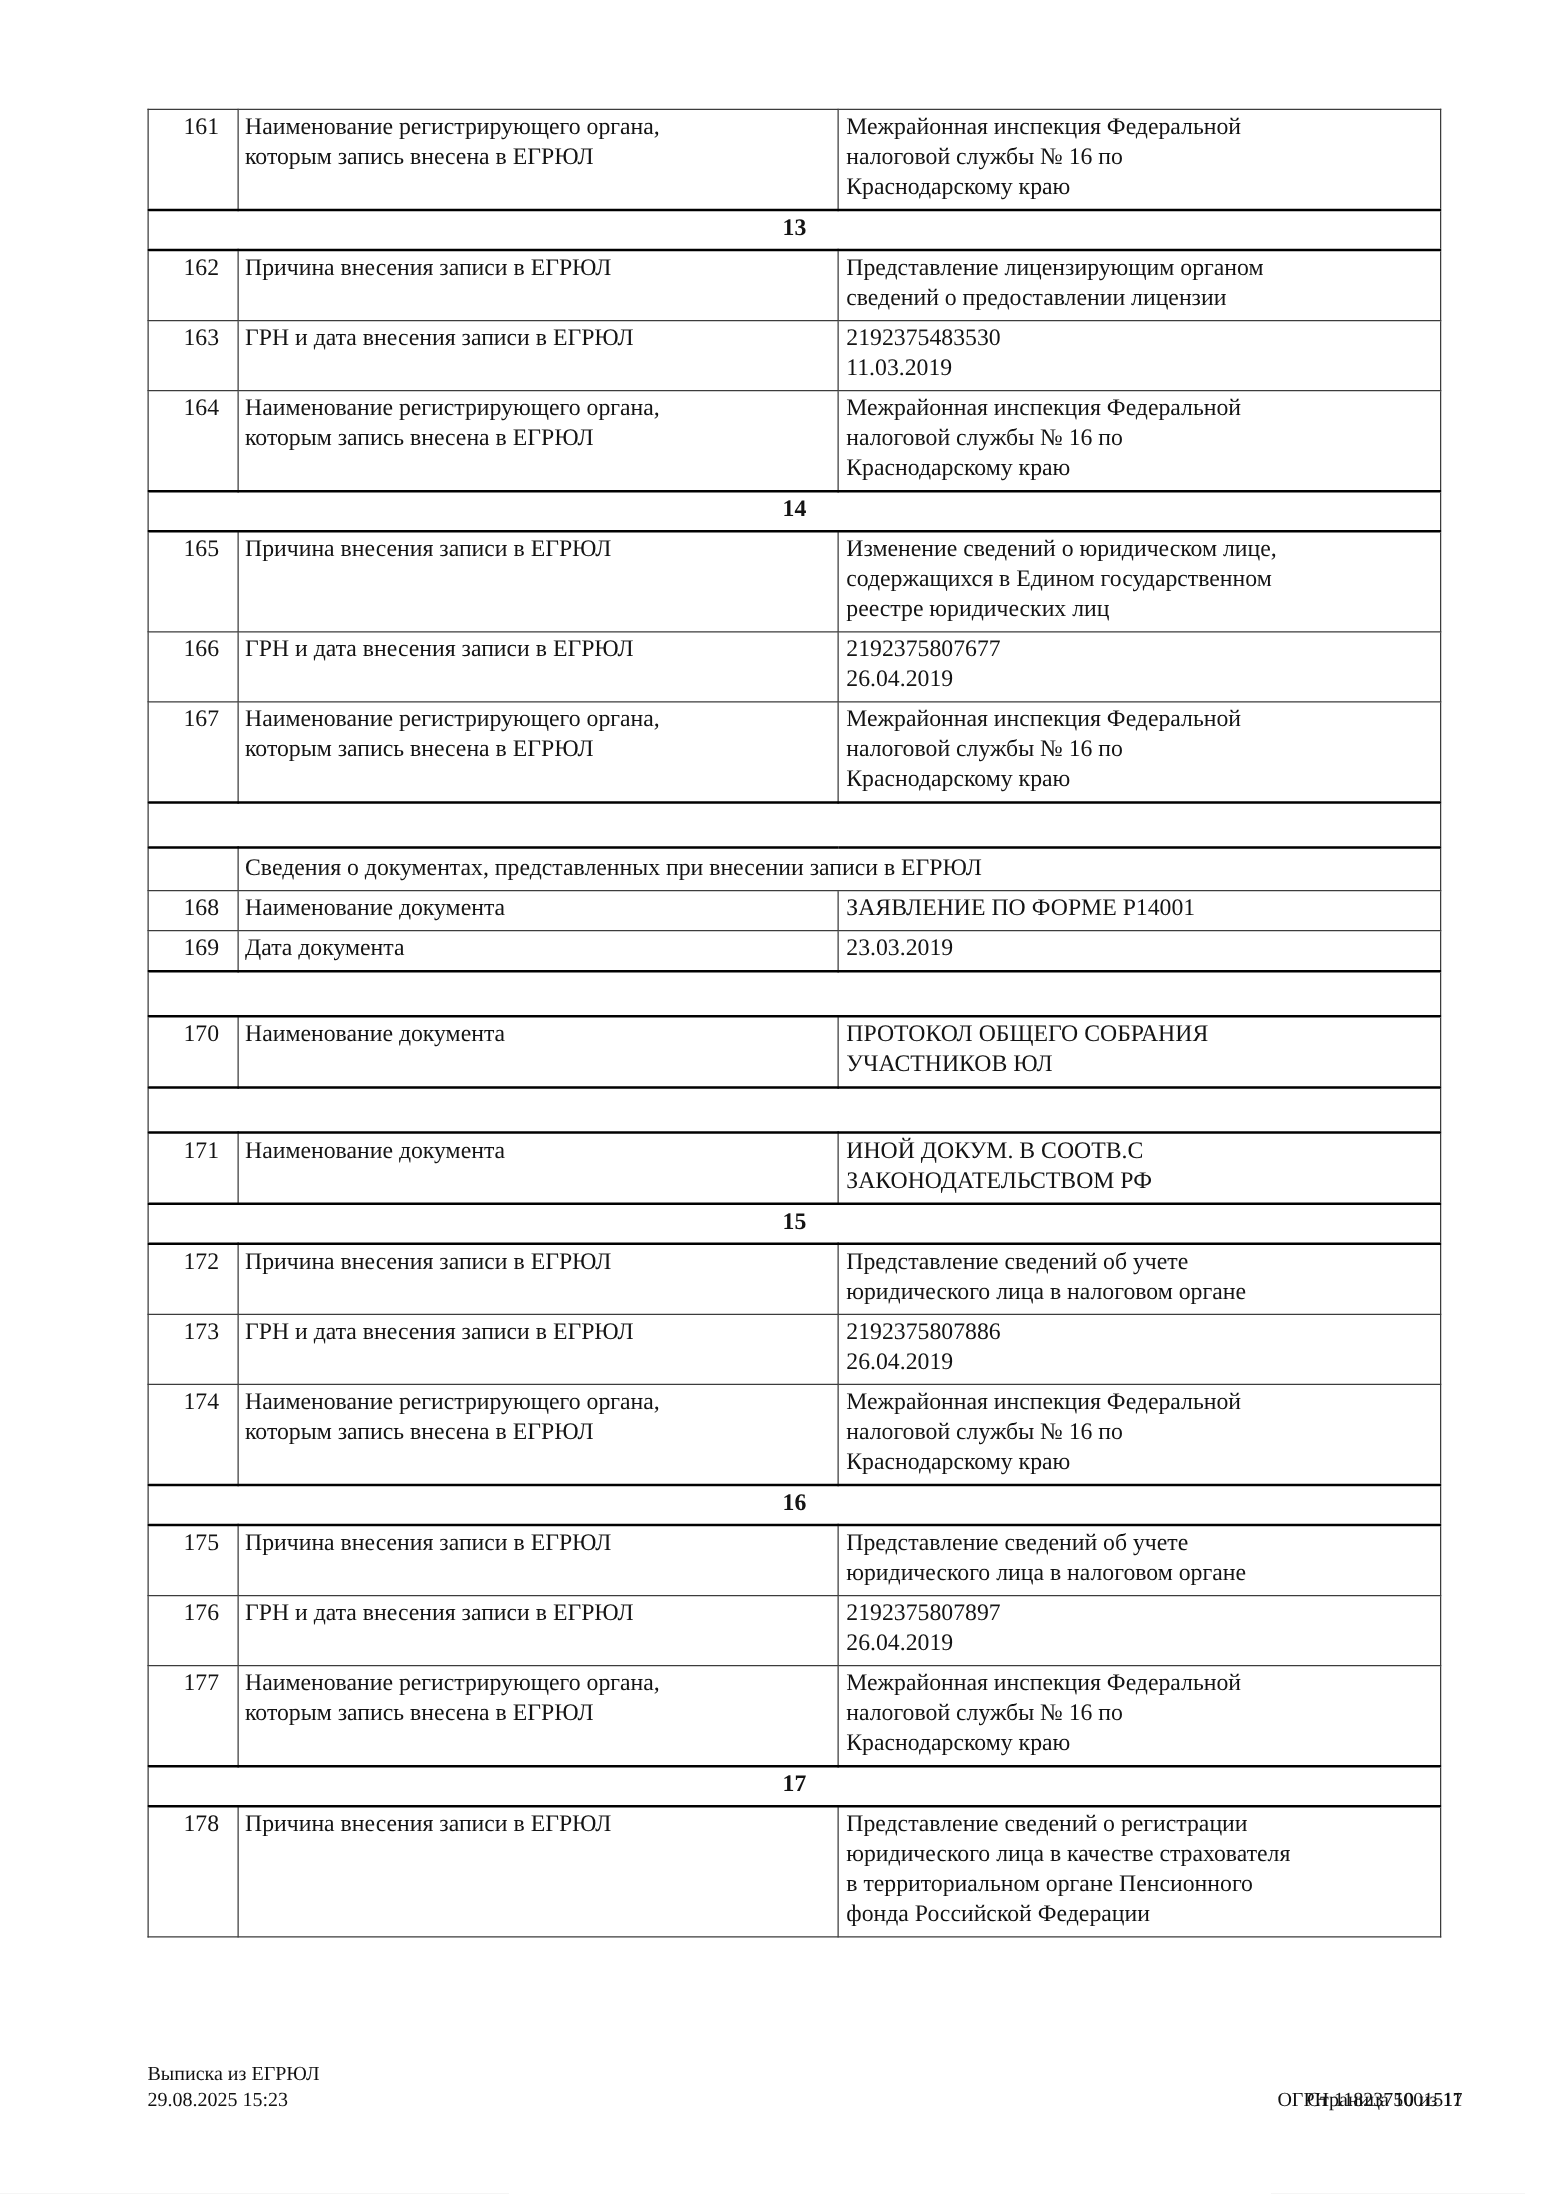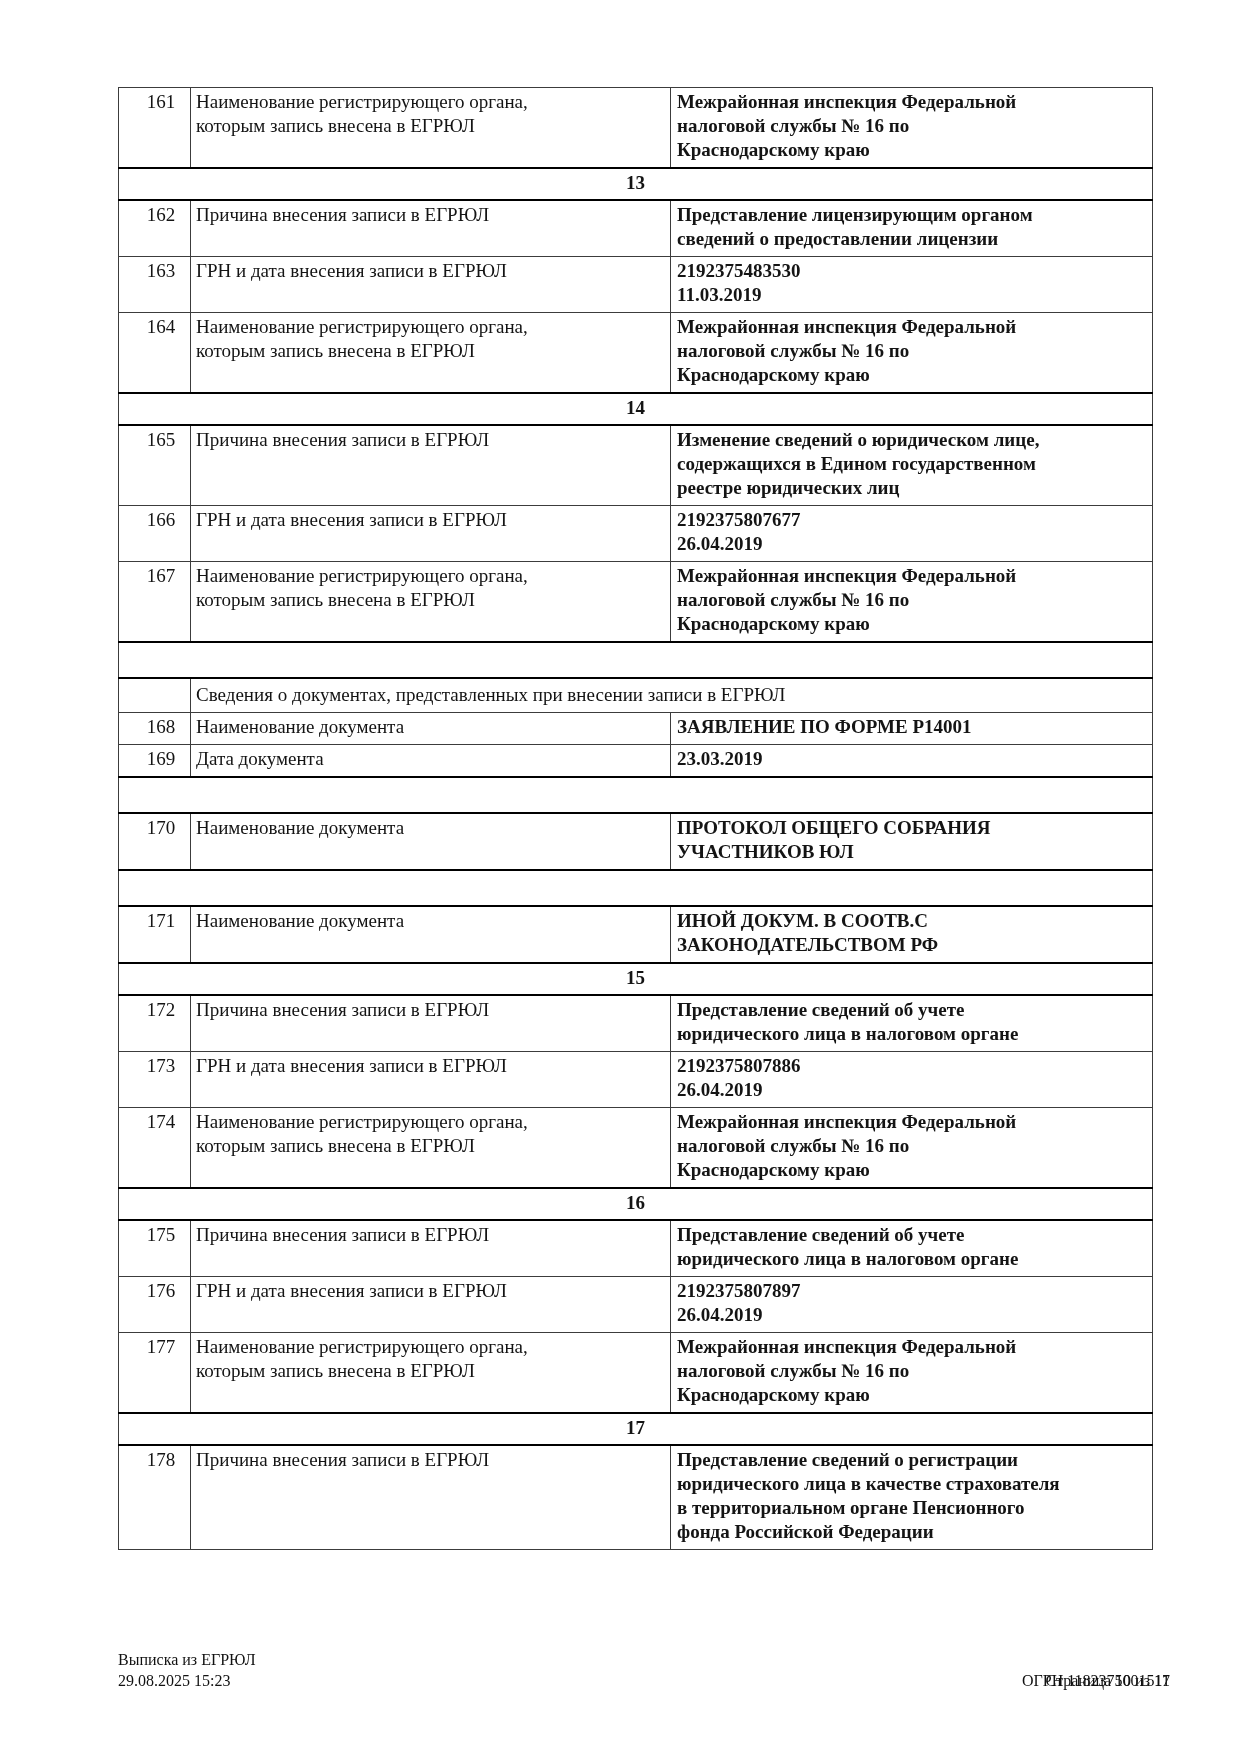--- a/index.html
+++ b/index.html
@@ -24,21 +24,21 @@
   td{
     border:1px solid #3c3c3c;
     vertical-align:top;
     font-size:19px;
     line-height:24px;
     white-space:pre-line;
     overflow:hidden;
   }
   .cell-num{text-align:center;padding:2px 2px 3px 15px;}
   .cell-label{padding:2px 8px 5px 5px;}
-  .cell-value{padding:2px 8px 5px 6px;font-weight:bold;}
+  .cell-value{padding:2px 8px 5px 6px;}
   .row-section td{
     border-top:2px solid #000;
     border-bottom:2px solid #000;
     text-align:center;
     font-weight:bold;
     height:26px;
     padding:2px;
     margin-left:37px;
   }
   .row-spacer td{

